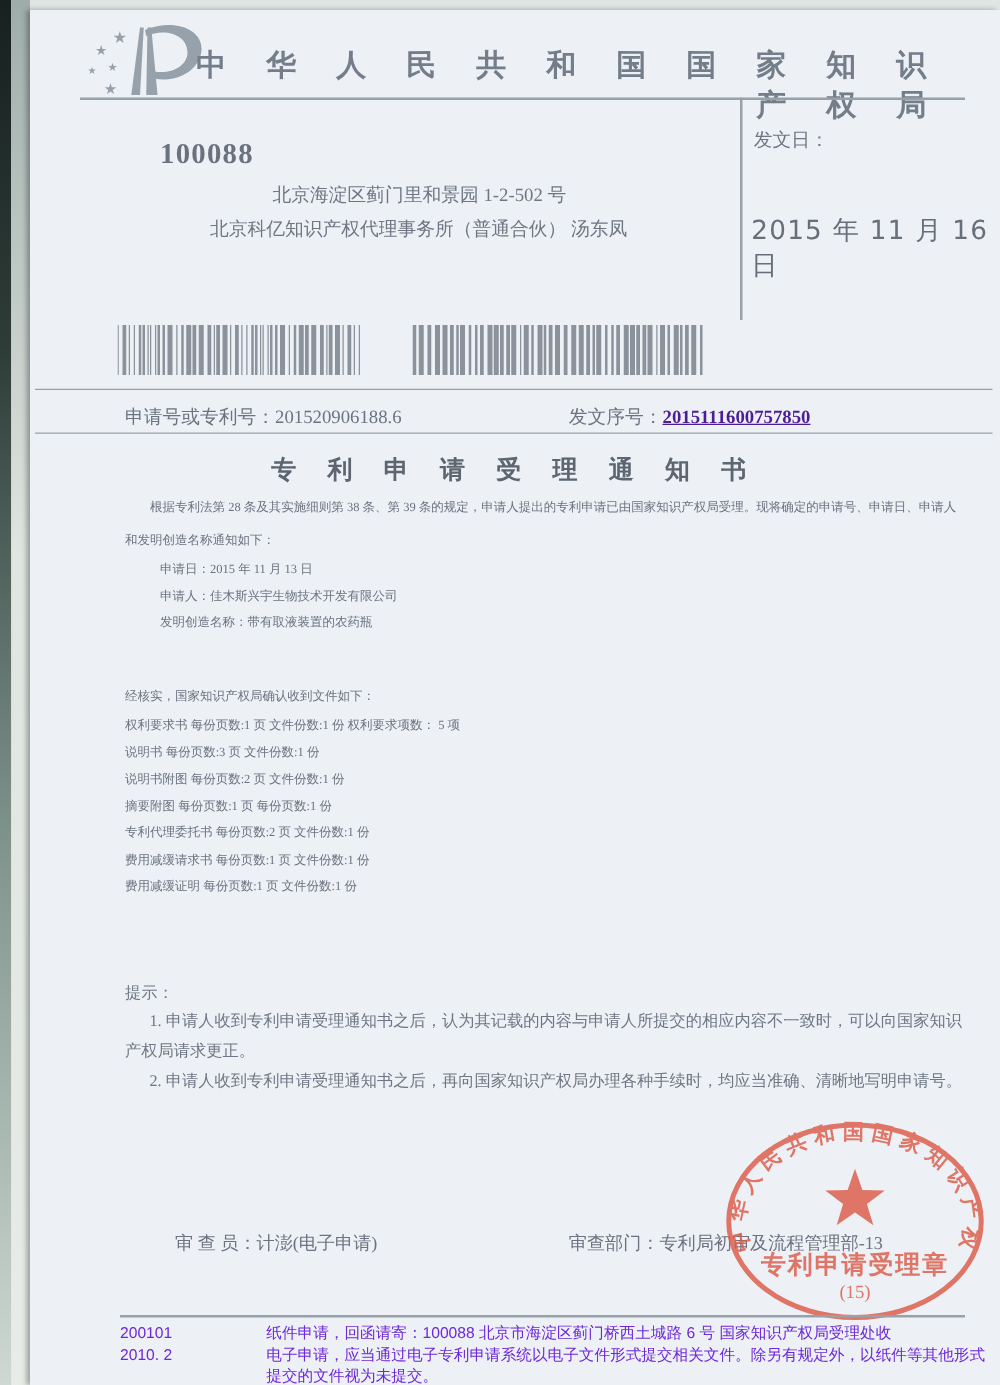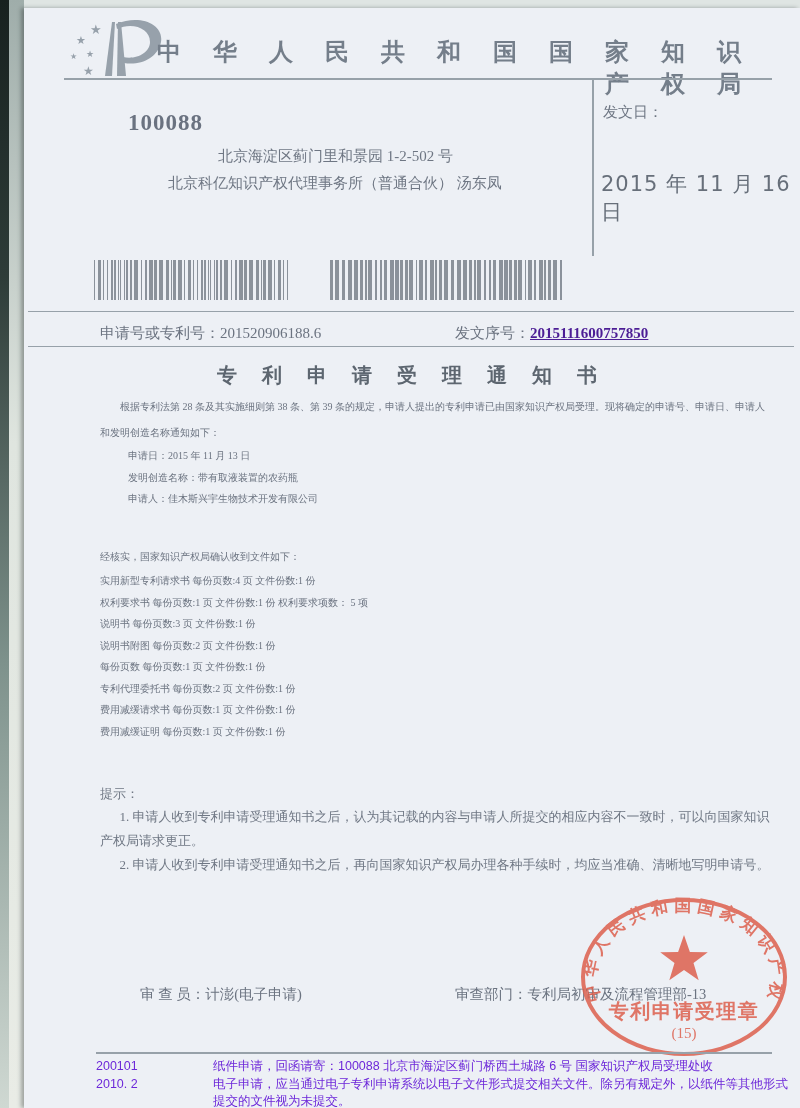--- a/index.html
+++ b/index.html
@@ -102,31 +102,30 @@
   </div>
 
   <div class="abs rule rule3"></div>
 
   <div class="abs notice-title">专  利  申  请  受  理  通  知  书</div>
 
   <div class="abs body-text intro">根据专利法第 28 条及其实施细则第 38 条、第 39 条的规定，申请人提出的专利申请已由国家知识产权局受理。现将确定的申请号、申请日、申请人和发明创造名称通知如下：</div>
 
   <div class="abs body-text fields">
     <div><span>申请日：</span><span>2015 年 11 月 13 日</span></div>
+    <div><span>申请人：</span><span>佳木斯兴宇生物技术开发有限公司</span></div>
     <div><span>发明创造名称：</span><span>带有取液装置的农药瓶</span></div>
-    <div><span>申请人：</span><span>佳木斯兴宇生物技术开发有限公司</span></div>
   </div>
 
   <div class="abs body-text received-intro">经核实，国家知识产权局确认收到文件如下：</div>
   <div class="abs body-text documents">
-    <div>实用新型专利请求书 每份页数:4 页  文件份数:1 份</div>
     <div>权利要求书 每份页数:1 页  文件份数:1 份 权利要求项数：  5 项</div>
     <div>说明书 每份页数:3 页  文件份数:1 份</div>
     <div>说明书附图 每份页数:2 页  文件份数:1 份</div>
-    <div>每份页数 每份页数:1 页  文件份数:1 份</div>
+    <div>摘要附图 每份页数:1 页  每份页数:1 份</div>
     <div>专利代理委托书 每份页数:2 页  文件份数:1 份</div>
     <div>费用减缓请求书 每份页数:1 页  文件份数:1 份</div>
     <div>费用减缓证明 每份页数:1 页  文件份数:1 份</div>
   </div>
 
   <div class="abs tips tips-label">提示：</div>
   <div class="abs tips tip-1">1. 申请人收到专利申请受理通知书之后，认为其记载的内容与申请人所提交的相应内容不一致时，可以向国家知识产权局请求更正。</div>
   <div class="abs tips tip-2">2. 申请人收到专利申请受理通知书之后，再向国家知识产权局办理各种手续时，均应当准确、清晰地写明申请号。</div>
 
   <div class="abs signoff examiner">

